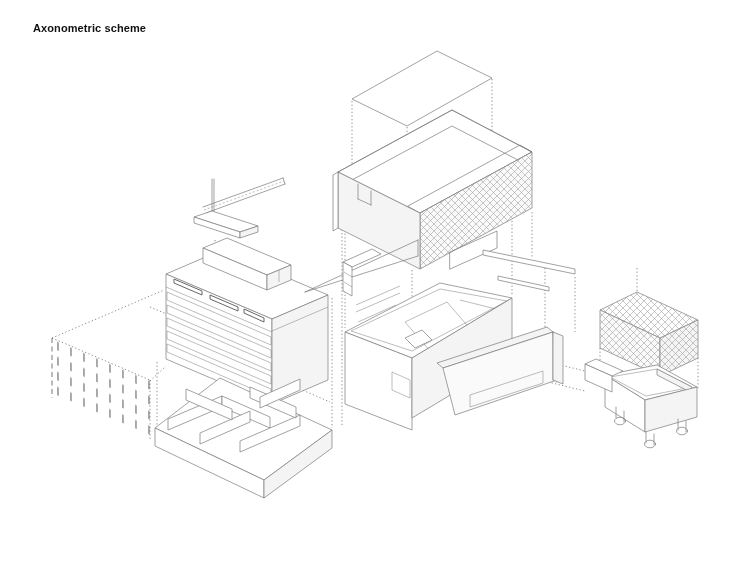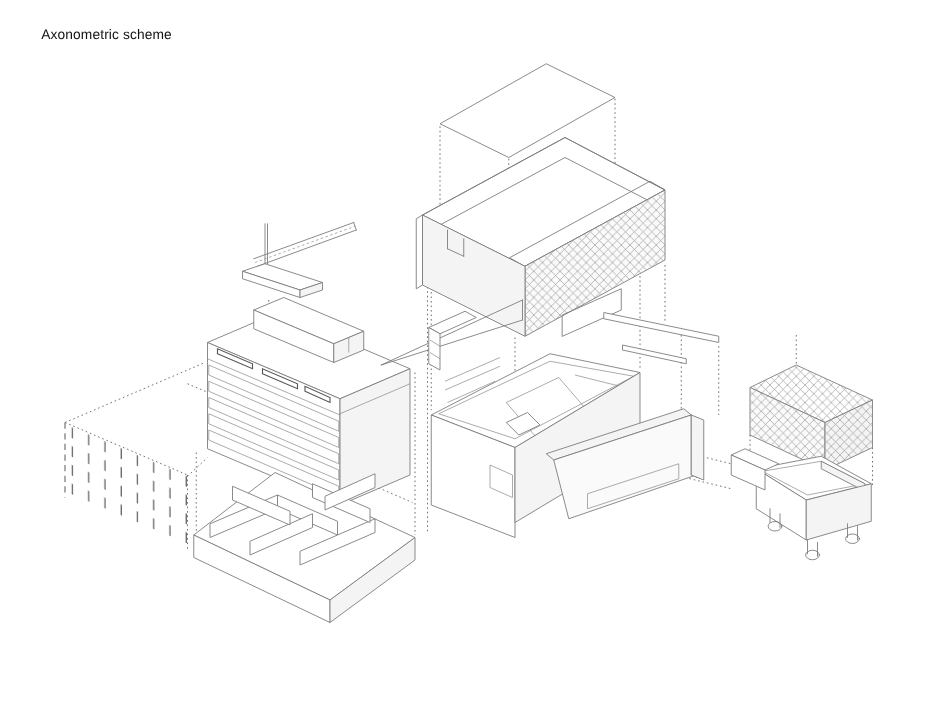--- a/index.html
+++ b/index.html
@@ -1,19 +1,19 @@
 <!DOCTYPE html>
 <html style="--bg: #ffffff; --line: #7a7a7a; --pat: #9a9a9a; --guide: #6a6a6a; --text: #111111;"><head>
 <meta charset="utf-8">
 <style>
   :root{ --bg:#ffffff; --line:#7a7a7a; --pat:#9a9a9a; --guide:#6a6a6a; --text:#111111; }
   html,body{margin:0;padding:0;}
   body{width:750px;height:562px;background:var(--bg);position:relative;overflow:hidden;
        font-family:"Liberation Sans", sans-serif;}
-  .title{position:absolute;left:33px;top:22px;font-size:11px;font-weight:normal;color:var(--text);
+  .title{position:absolute;left:33px;top:22px;font-size:11px;font-weight:bold;color:var(--text);
          letter-spacing:.1px;}
   svg{position:absolute;left:0;top:0;}
   .ln{fill:none;stroke:var(--line);stroke-width:.7;stroke-linejoin:round;stroke-linecap:round;}
   .lnt{fill:none;stroke:var(--line);stroke-width:.5;}
   .face{fill:#ffffff;stroke:var(--line);stroke-width:.7;stroke-linejoin:round;}
   .face-sh{fill:#f4f4f4;stroke:var(--line);stroke-width:.7;stroke-linejoin:round;}
   .face-lt{fill:#fafafa;stroke:var(--line);stroke-width:.7;stroke-linejoin:round;}
   .dot{fill:none;stroke:var(--guide);stroke-width:.75;stroke-dasharray:1.3 2.3;}
   .dash{fill:none;stroke:var(--guide);stroke-width:.9;stroke-dasharray:5 3.5;}
   .pat{stroke:var(--pat);stroke-width:.55;}

